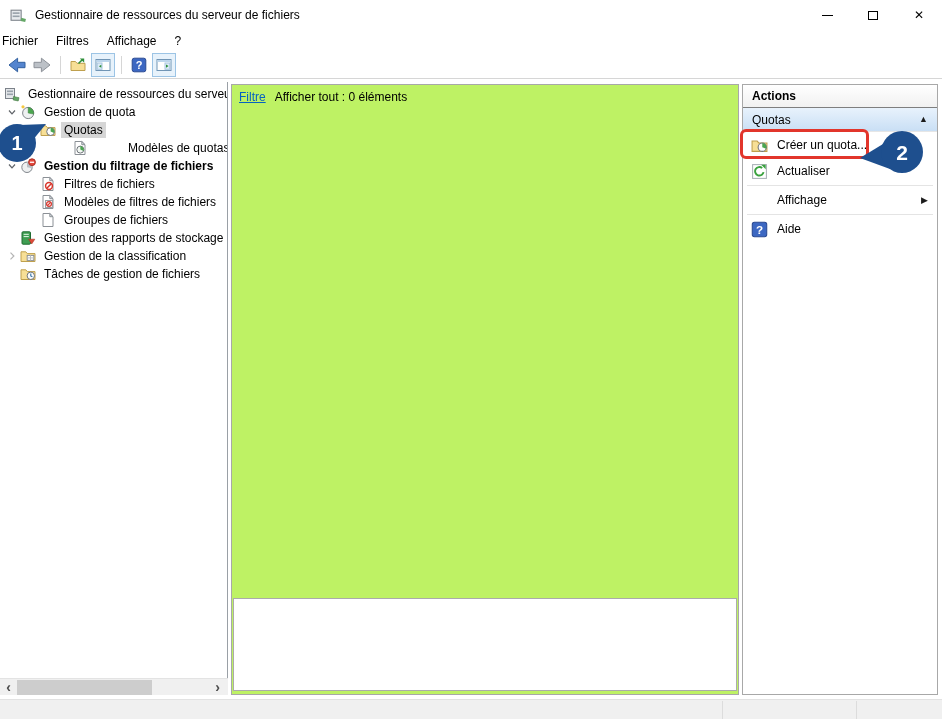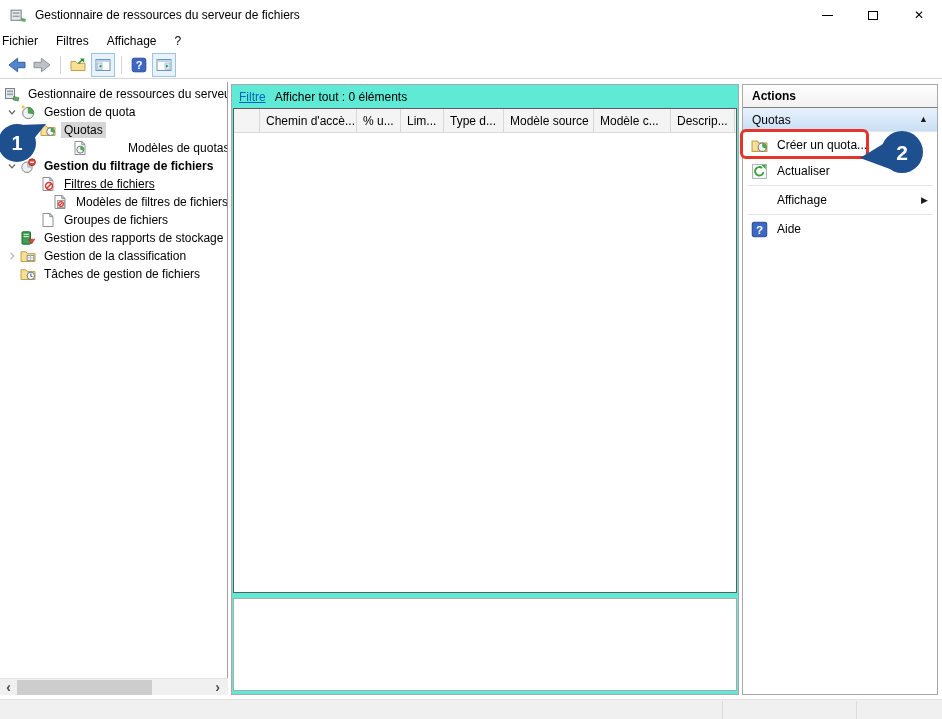--- a/index.html
+++ b/index.html
@@ -37,21 +37,21 @@
   .tree-ico{width:16px;height:16px;flex:none;margin-right:5px}
   .tree-label{padding:1px 3px}
   .tree-label.selected{background:#d6d6d6}
   .left-scroll{position:absolute;left:0;top:678px;width:228px;height:17px;background:#f0f0f0;border-top:1px solid #e3e3e3}
   .scroll-arrow{position:absolute;top:0;width:17px;height:16px;display:flex;align-items:center;justify-content:center;color:#4c4c4c;font-size:14px;font-weight:bold}
   .scroll-arrow.left{left:0}
   .scroll-arrow.right{right:2px}
   .scroll-thumb{position:absolute;left:17px;top:1px;width:135px;height:15px;background:#cdcdcd}
 
   
-  .center-pane{position:absolute;left:231px;top:84px;width:508px;height:611px;background:#5eead4;border:1px solid #a8a8a8}
+  .center-pane{position:absolute;left:231px;top:84px;width:508px;height:611px;background:#bef264;border:1px solid #a8a8a8}
   .filter-bar{height:23px;display:flex;align-items:center;padding-left:7px}
   .filter-link{color:#0563c1;text-decoration:underline;margin-right:9px;cursor:pointer}
   .list-box{position:absolute;left:1px;top:23px;width:504px;height:485px;background:#fff;border:1px solid #5c5c5c}
   .col-header{height:24px;background:#f4f4f4;border-bottom:1px solid #d9d9d9;display:flex;overflow:hidden}
   .col-h{height:24px;padding:5px 0 0 6px;border-right:1px solid #d8d8d8;white-space:nowrap;overflow:hidden;flex:none}
   .list-body{position:absolute;left:0;top:24px;right:0;bottom:0;background:#fff}
   .detail-box{position:absolute;left:1px;top:513px;width:504px;height:93px;background:#fff;border:1px solid #ababab}
 
   
   .right-pane{position:absolute;left:742px;top:84px;width:196px;height:611px;background:#fff;border:1px solid #a8a8a8}
@@ -222,33 +222,33 @@
         <span class="tree-ico">
           <svg viewBox="0 0 16 16">
             <circle cx="7" cy="9.3" r="5.2" fill="#eef0f1" stroke="#82878d"></circle>
             <path d="M7 9.3 V4.1 A5.2 5.2 0 0 1 11.9 10.3z" fill="#b9c0c6"></path>
             <circle cx="12" cy="4.2" r="3.4" fill="#e5473c" stroke="#a83227"></circle>
             <rect x="9.9" y="3.6" width="4.2" height="1.3" fill="#fff"></rect>
           </svg>
         </span>
         <span class="tree-label">Gestion du filtrage de fichiers</span>
       </div>
-      <div class="tree-row" style="padding-left: 24px; text-decoration: underline;">
+      <div class="tree-row" style="padding-left: 24px;">
         <span class="tree-chevron"></span>
         <span class="tree-ico">
           <svg viewBox="0 0 16 16">
             <path d="M3 1.5 H9.8 L13 4.7 V14.5 H3z" fill="#fff" stroke="#8b9096"></path>
             <path d="M9.8 1.5 L13 4.7 H9.8z" fill="#dde1e5" stroke="#8b9096"></path>
             <circle cx="9" cy="10" r="3.4" fill="none" stroke="#d8362c" stroke-width="1.5"></circle>
             <line x1="6.8" y1="12.3" x2="11.3" y2="7.8" stroke="#d8362c" stroke-width="1.5"></line>
           </svg>
         </span>
         <span class="tree-label">Filtres de fichiers</span>
       </div>
-      <div class="tree-row" style="padding-left: 24px; margin-left: 12px;">
+      <div class="tree-row" style="padding-left: 24px;">
         <span class="tree-chevron"></span>
         <span class="tree-ico">
           <svg viewBox="0 0 16 16">
             <path d="M3 1.5 H9.8 L13 4.7 V14.5 H3z" fill="#fff" stroke="#8b9096"></path>
             <path d="M9.8 1.5 L13 4.7 H9.8z" fill="#dde1e5" stroke="#8b9096"></path>
             <rect x="5.5" y="6.5" width="7" height="7" fill="#fff" stroke="#9aa0a5"></rect>
             <circle cx="9" cy="10" r="2.4" fill="none" stroke="#d8362c" stroke-width="1.2"></circle>
             <line x1="7.4" y1="11.6" x2="10.6" y2="8.4" stroke="#d8362c" stroke-width="1.2"></line>
           </svg>
         </span>
@@ -309,33 +309,20 @@
   <span class="scroll-arrow left">‹</span>
   <span class="scroll-thumb"></span>
   <span class="scroll-arrow right">›</span>
 </div>
 
 <div class="center-pane">
   <div class="filter-bar">
     <a class="filter-link">Filtre</a>
     <span>Afficher tout : 0 éléments</span>
   </div>
-  <div class="list-box">
-    <div class="col-header" id="col-header">
-        <div class="col-h" style="width: 26px;"></div>
-        <div class="col-h" style="width: 97px;">Chemin d'accè...</div>
-        <div class="col-h" style="width: 44px;">% u...</div>
-        <div class="col-h" style="width: 43px;">Lim...</div>
-        <div class="col-h" style="width: 60px;">Type d...</div>
-        <div class="col-h" style="width: 90px;">Modèle source</div>
-        <div class="col-h" style="width: 77px;">Modèle c...</div>
-        <div class="col-h" style="width: 64px;">Descrip...</div>
-      </div>
-    <div class="list-body"></div>
-  </div>
   <div class="detail-box"></div>
 </div>
 
 <div class="right-pane">
   <div class="actions-title">Actions</div>
   <div class="section-hd">
     <span class="hd-label">Quotas</span>
     <span class="tri">▲</span>
   </div>
   <div class="action-row">

